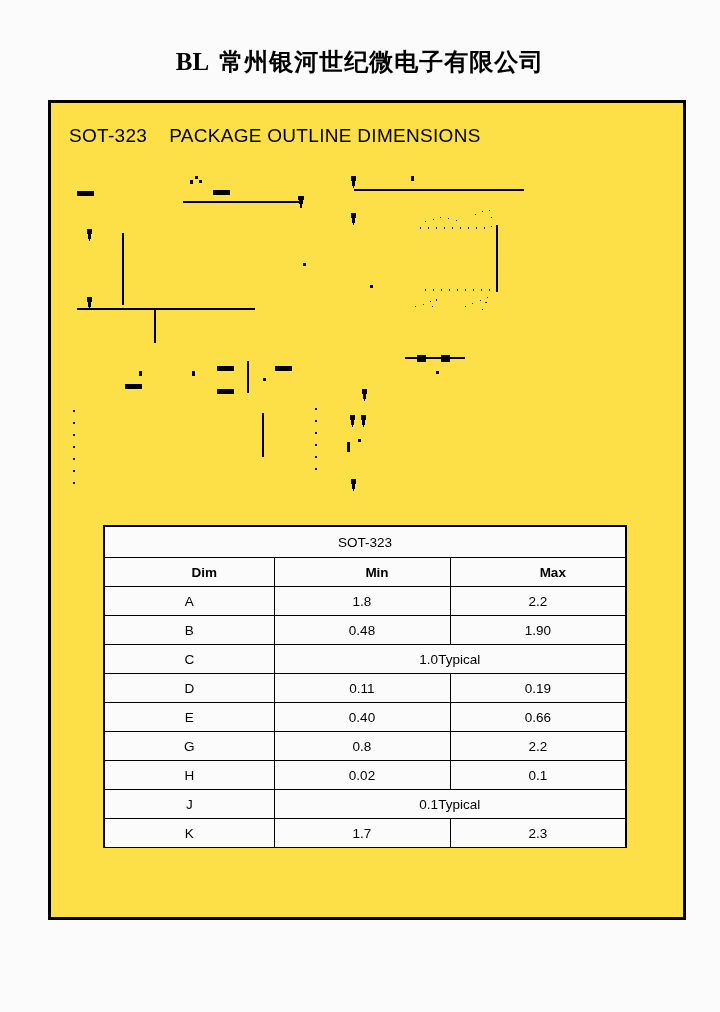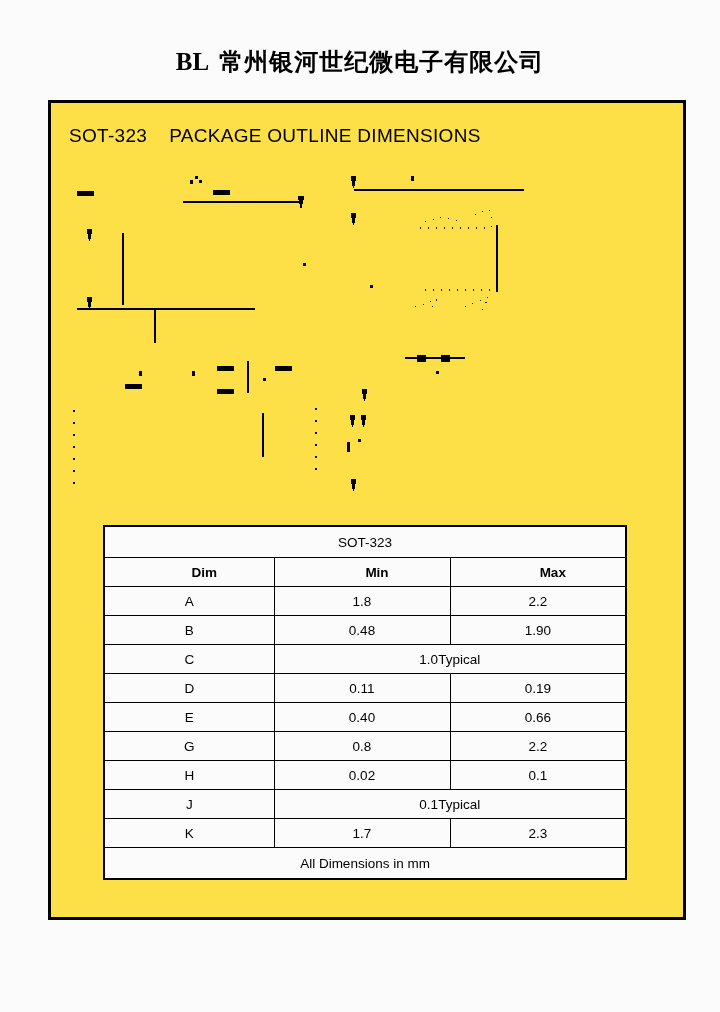--- a/index.html
+++ b/index.html
@@ -245,19 +245,16 @@
       <tr>
         <td>J</td>
         <td colspan="2">0.1Typical</td>
       </tr>
       <tr>
         <td>K</td>
         <td>1.7</td>
         <td>2.3</td>
       </tr>
 
-      <tr class="footer-row">
-        <td colspan="3">All Dimensions in mm</td>
-      </tr>
     </tbody>
   </table>
 
 </div>
 
 </body></html>

